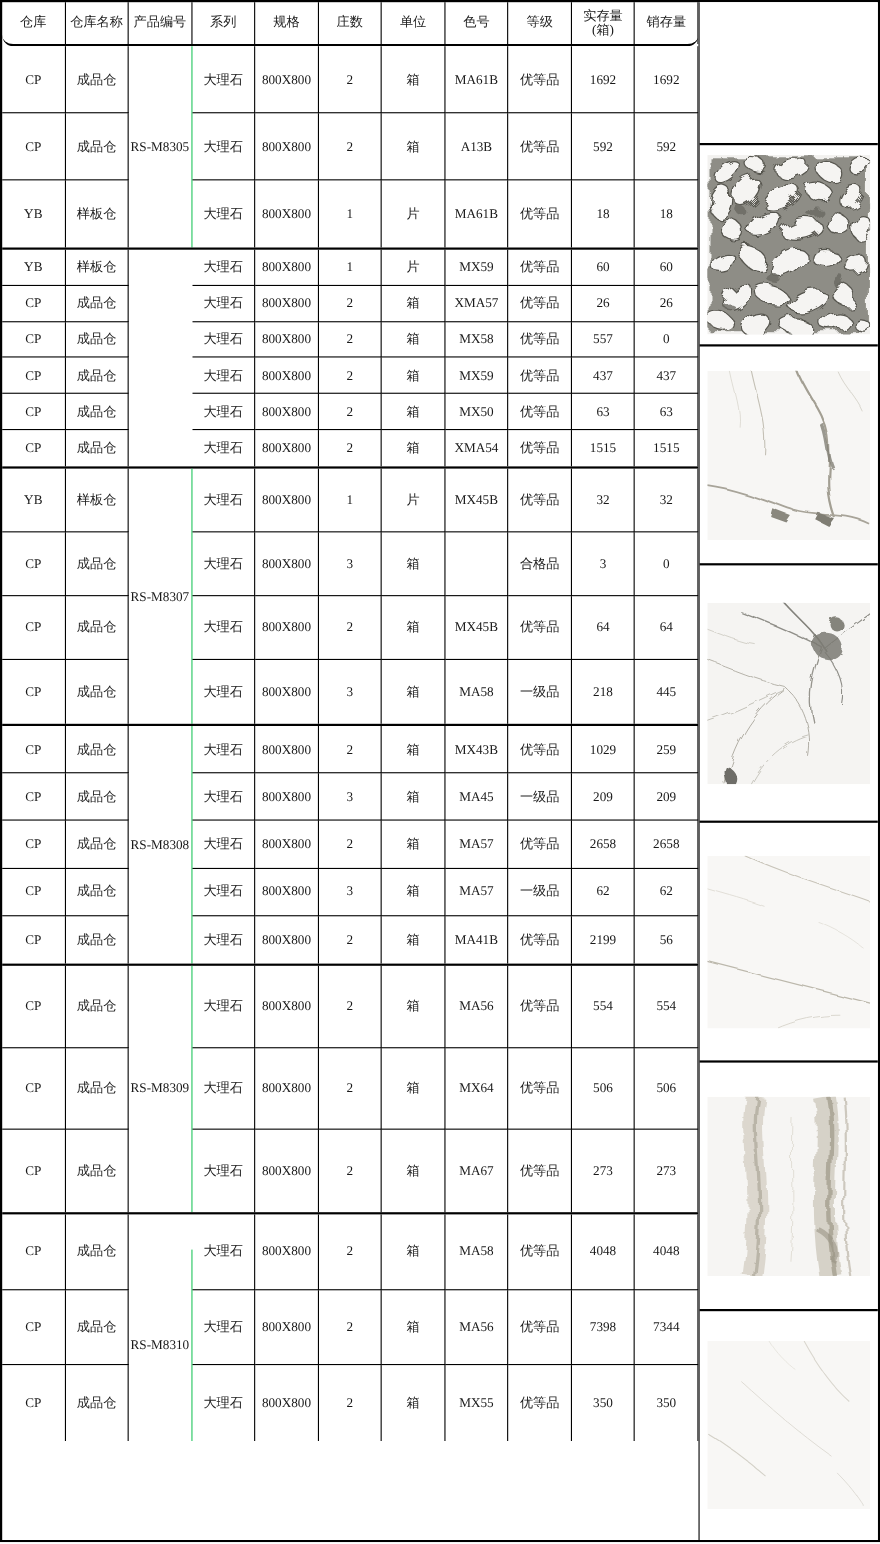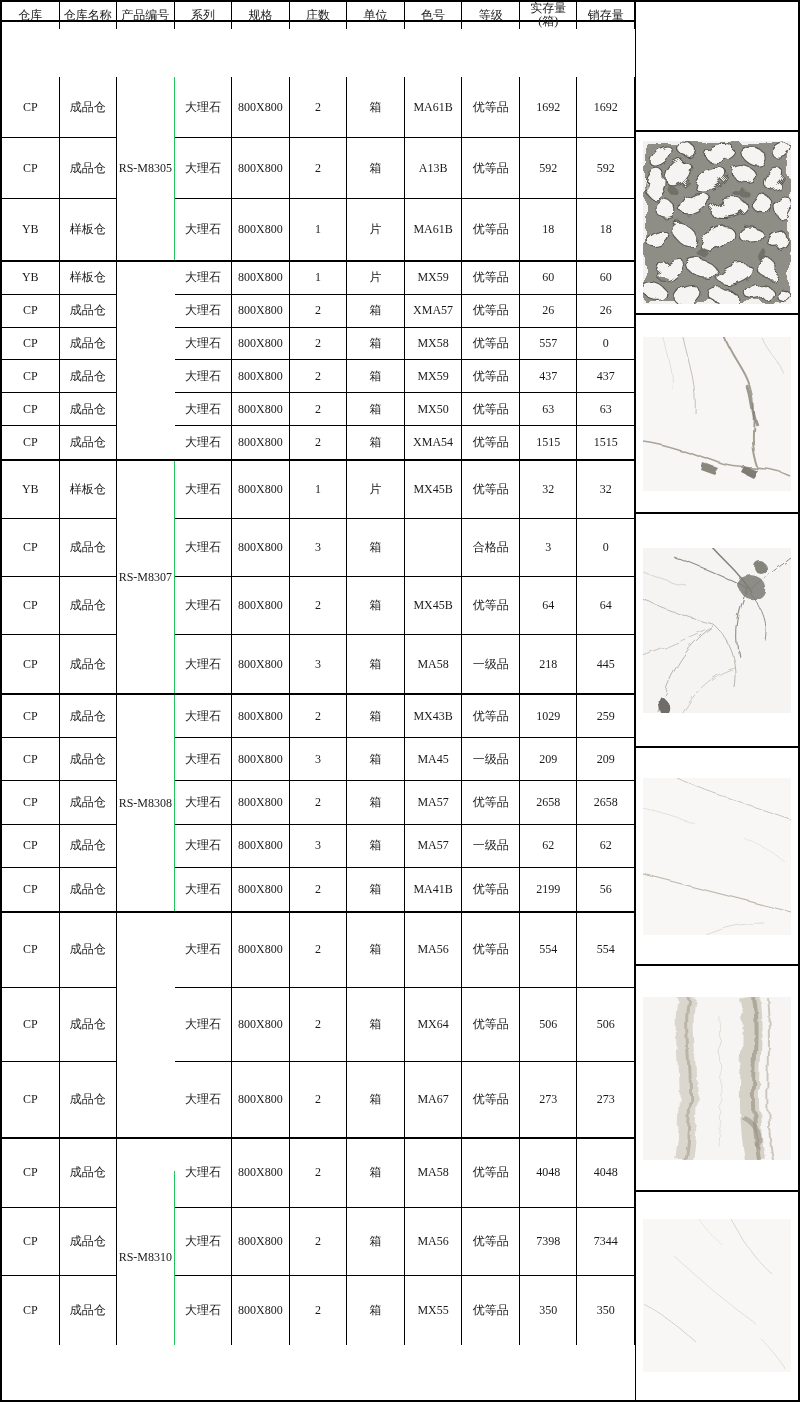--- a/index.html
+++ b/index.html
@@ -19,33 +19,34 @@
   
   .data-col { width: 633px; display: flex; flex-direction: column; }
   .title-cell {
     height: 95px;
     border-bottom: 2px solid #000;
     border-right: 1px solid #000;
     display: flex; align-items: center; justify-content: center;
     font-size: 27px; font-weight: bold; letter-spacing: 3px;
   }
   .header-row {
-    height: 20px;
+    height: 40px;
     border-bottom: 2px solid #000;
     display: grid;
     grid-template-columns: repeat(11, 1fr);
     font-size: 12px;
+    border-radius: 10px;
   }
   .hcell {
     border-right: 1px solid #000;
     display: flex; flex-direction: column;
     align-items: center; justify-content: center;
     text-align: center; line-height: 1.12;
   }
-  .groups { flex: 1; display: flex; flex-direction: column; justify-content: center; }
+  .groups { flex: 1; display: flex; flex-direction: column; }
   .group {
     display: grid;
     grid-template-columns: repeat(11, 1fr);
     font-size: 12px;
   }
   .group + .group { border-top: 2px solid #000; }
   .h-g1 { height: 183px; } .h-g2 { height: 199px; } .h-g3 { height: 234px; }
   .h-g4 { height: 218px; } .h-g5 { height: 226px; } .h-g6 { height: 208px; }
   .cell {
     border-right: 1px solid #000;
@@ -298,20 +299,21 @@
           <div class="cell last-row" style="grid-area: 5 / 6;">2</div>
           <div class="cell last-row" style="grid-area: 5 / 7;">箱</div>
           <div class="cell last-row" style="grid-area: 5 / 8;">MA41B</div>
           <div class="cell last-row" style="grid-area: 5 / 9;">优等品</div>
           <div class="cell last-row" style="grid-area: 5 / 10;">2199</div>
           <div class="cell last-row" style="grid-area: 5 / 11;">56</div>
         </div>
         <div class="group h-g5" style="grid-template-rows: repeat(3, 1fr);">
           <div class="cell" style="grid-area: 1 / 1;">CP</div>
           <div class="cell" style="grid-area: 1 / 2;">成品仓</div>
+          <div class="product-cell" style="grid-area: 1 / 3 / span 3;">RS-M8309</div>
           <div class="cell" style="grid-area: 1 / 4;">大理石</div>
           <div class="cell" style="grid-area: 1 / 5;">800X800</div>
           <div class="cell" style="grid-area: 1 / 6;">2</div>
           <div class="cell" style="grid-area: 1 / 7;">箱</div>
           <div class="cell" style="grid-area: 1 / 8;">MA56</div>
           <div class="cell" style="grid-area: 1 / 9;">优等品</div>
           <div class="cell" style="grid-area: 1 / 10;">554</div>
           <div class="cell" style="grid-area: 1 / 11;">554</div>
           <div class="cell" style="grid-area: 2 / 1;">CP</div>
           <div class="cell" style="grid-area: 2 / 2;">成品仓</div>

